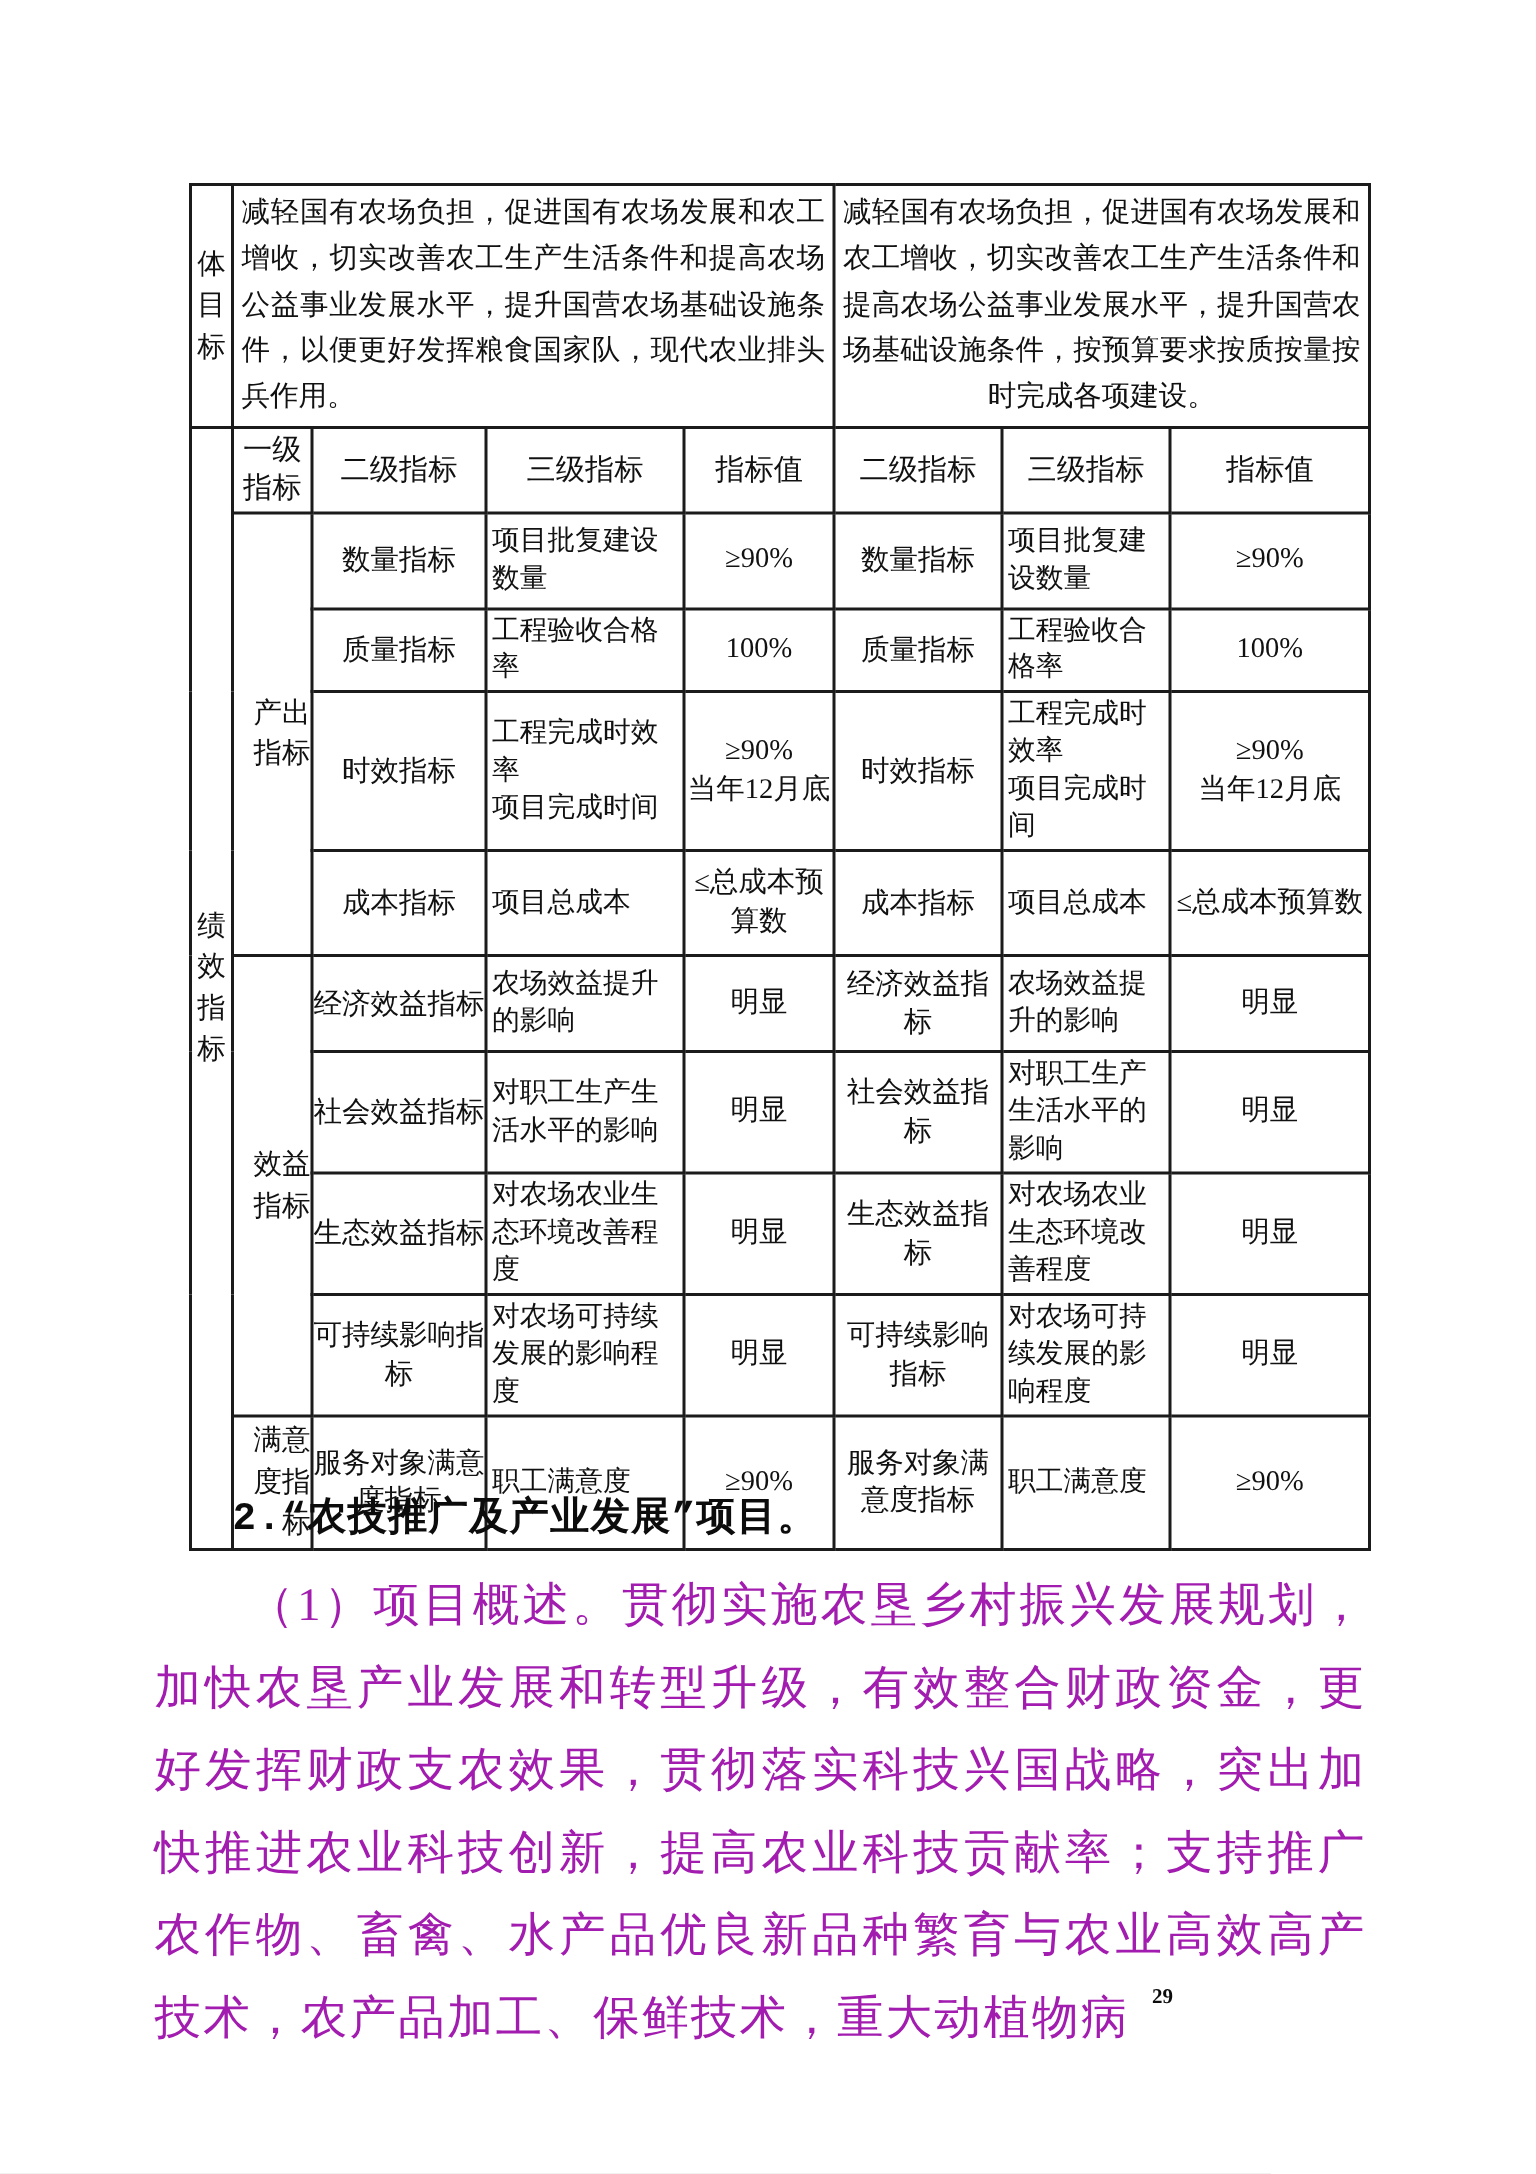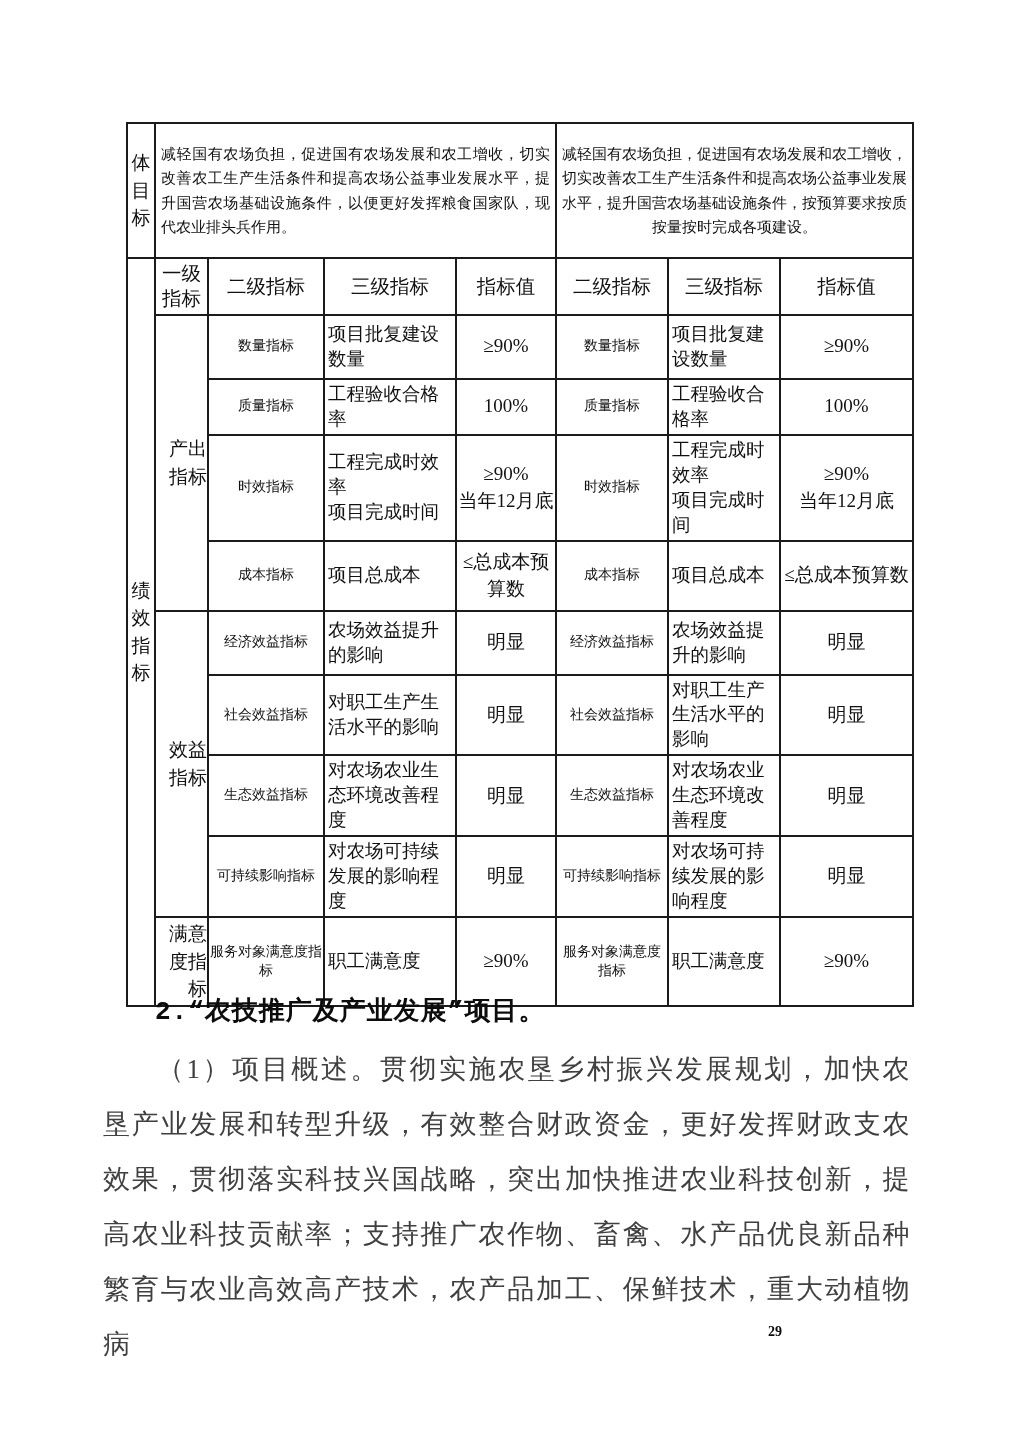--- a/index.html
+++ b/index.html
@@ -34,34 +34,34 @@
   }
   
   .c-side {
     text-align: center;
     font-size: 19px;
     line-height: 1.45;
     padding: 2px 0;
   }
   
   .c-obj {
-    font-size: 15px;
+    font-size: 19px;
     line-height: 1.62;
     padding: 3px 5px;
     text-align: justify;
     text-justify: inter-character;
     margin-left: 15px;
   }
   .c-obj.last-center { text-align-last: center; }
   
   .c-head { text-align: center; font-size: 19.5px; line-height: 1.3; padding: 2px 1px; }
   
   .c-l1 { text-align: right; font-size: 19px; line-height: 1.45; padding: 2px 0; }
   
-  .c-l2 { text-align: center; font-size: 14px; line-height: 1.35; padding: 2px 0; }
+  .c-l2 { text-align: center; font-size: 19px; line-height: 1.35; padding: 2px 0; }
   
   .c-l3 { text-align: left; font-size: 18.5px; line-height: 1.35; padding: 2px 1px 2px 3px; }
   
   .c-v { text-align: center; font-size: 19px; line-height: 1.4; padding: 2px 1px; }
 
   tr.h-obj  { height: 135px; }
   tr.h-head { height: 54px; }
   tr.h-r1 { height: 64px; }
   tr.h-r2 { height: 48px; }
   tr.h-r3 { height: 100px; }
@@ -82,27 +82,27 @@
     font-size: 26px;
     letter-spacing: 1px;
     text-indent: 2em;
     color: #0c0c0c;
   }
   .body-para {
     position: absolute;
     left: 103px;
     top: 1042px;
     width: 808px;
-    font-size: 27px;
+    font-size: 31px;
     line-height: 55px;
     letter-spacing: 1.5px;
     text-align: justify;
     text-justify: inter-character;
     text-indent: 2em;
-    color: #404040;
+    color: #a21caf;
   }
   .page-number {
     position: absolute;
     left: 768px;
     top: 1324px;
     font-size: 14px;
     font-weight: 700;
     color: #0c0c0c;
   }
 </style>

